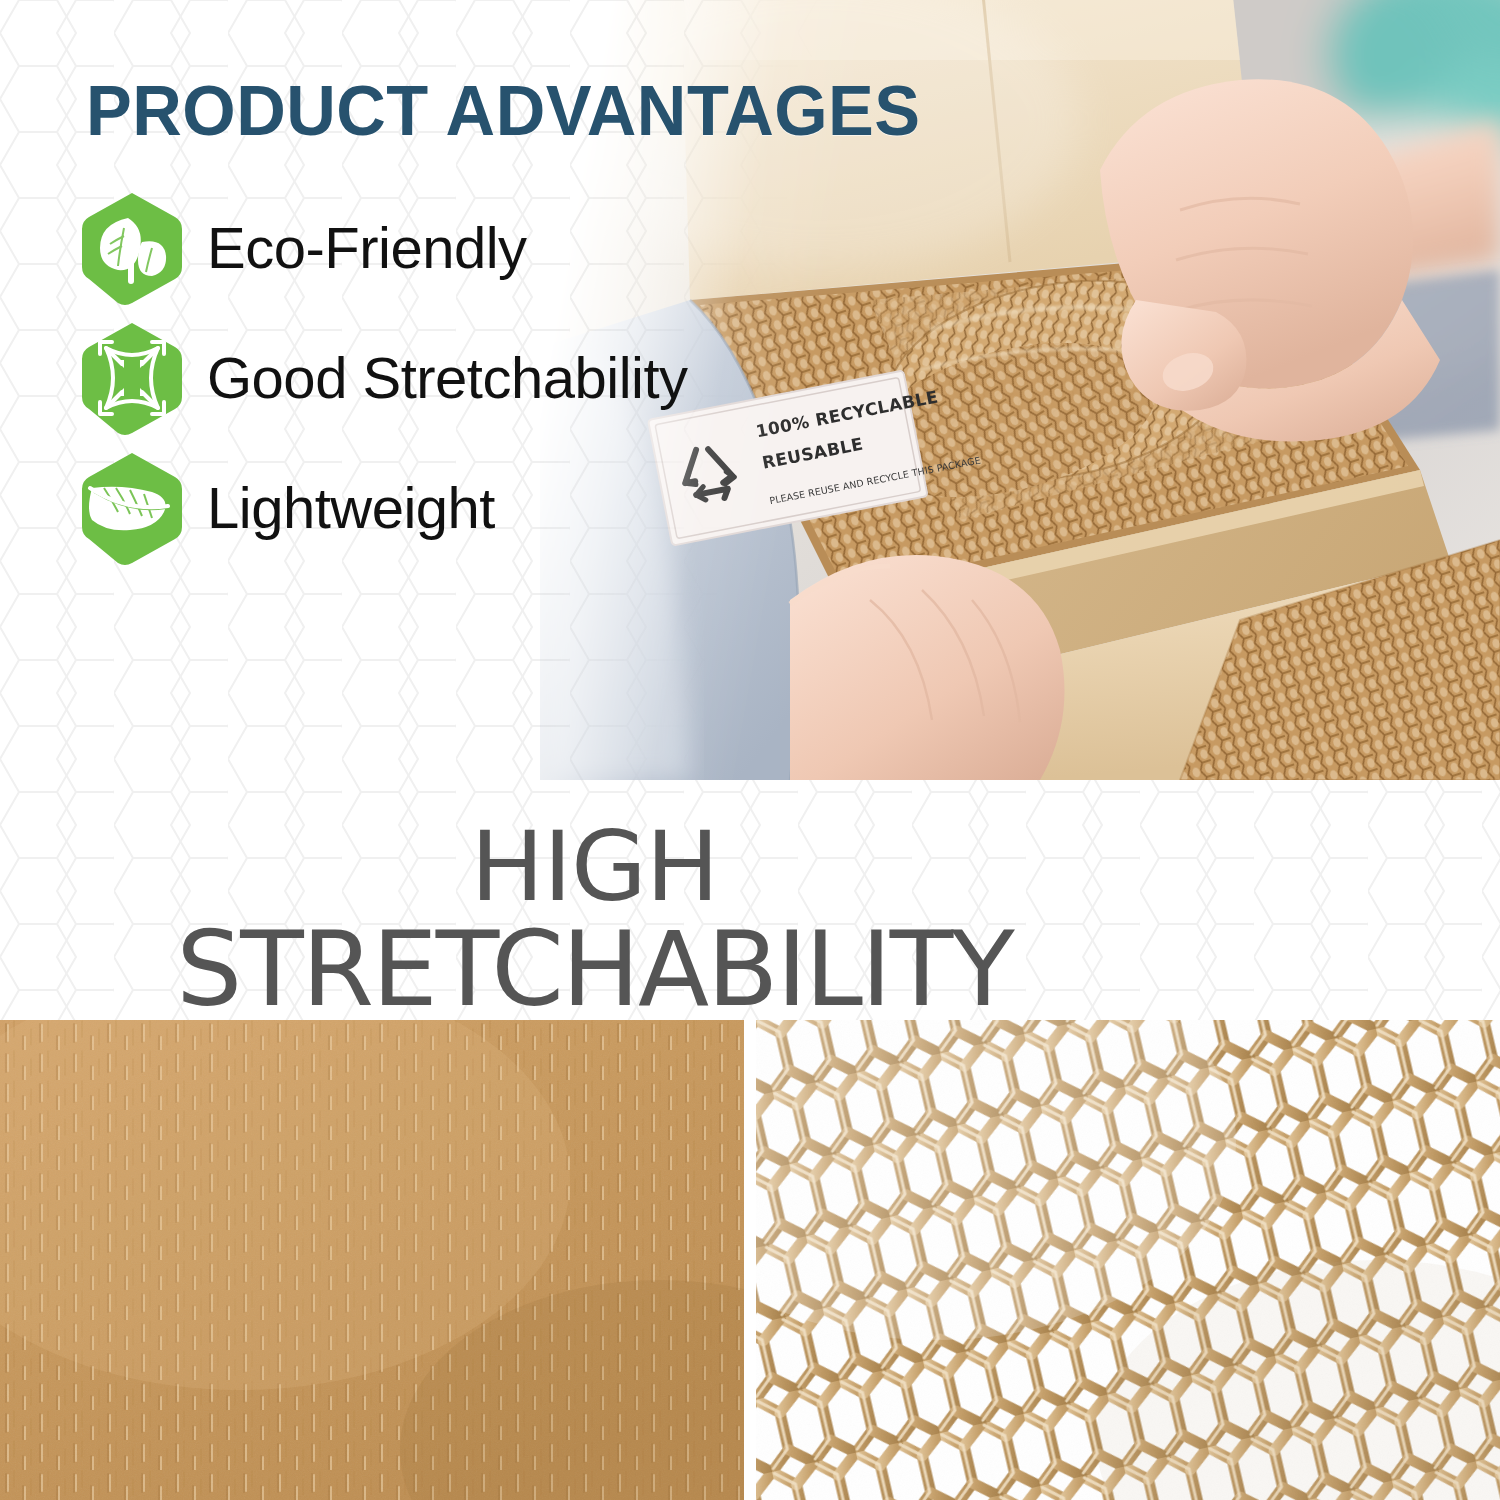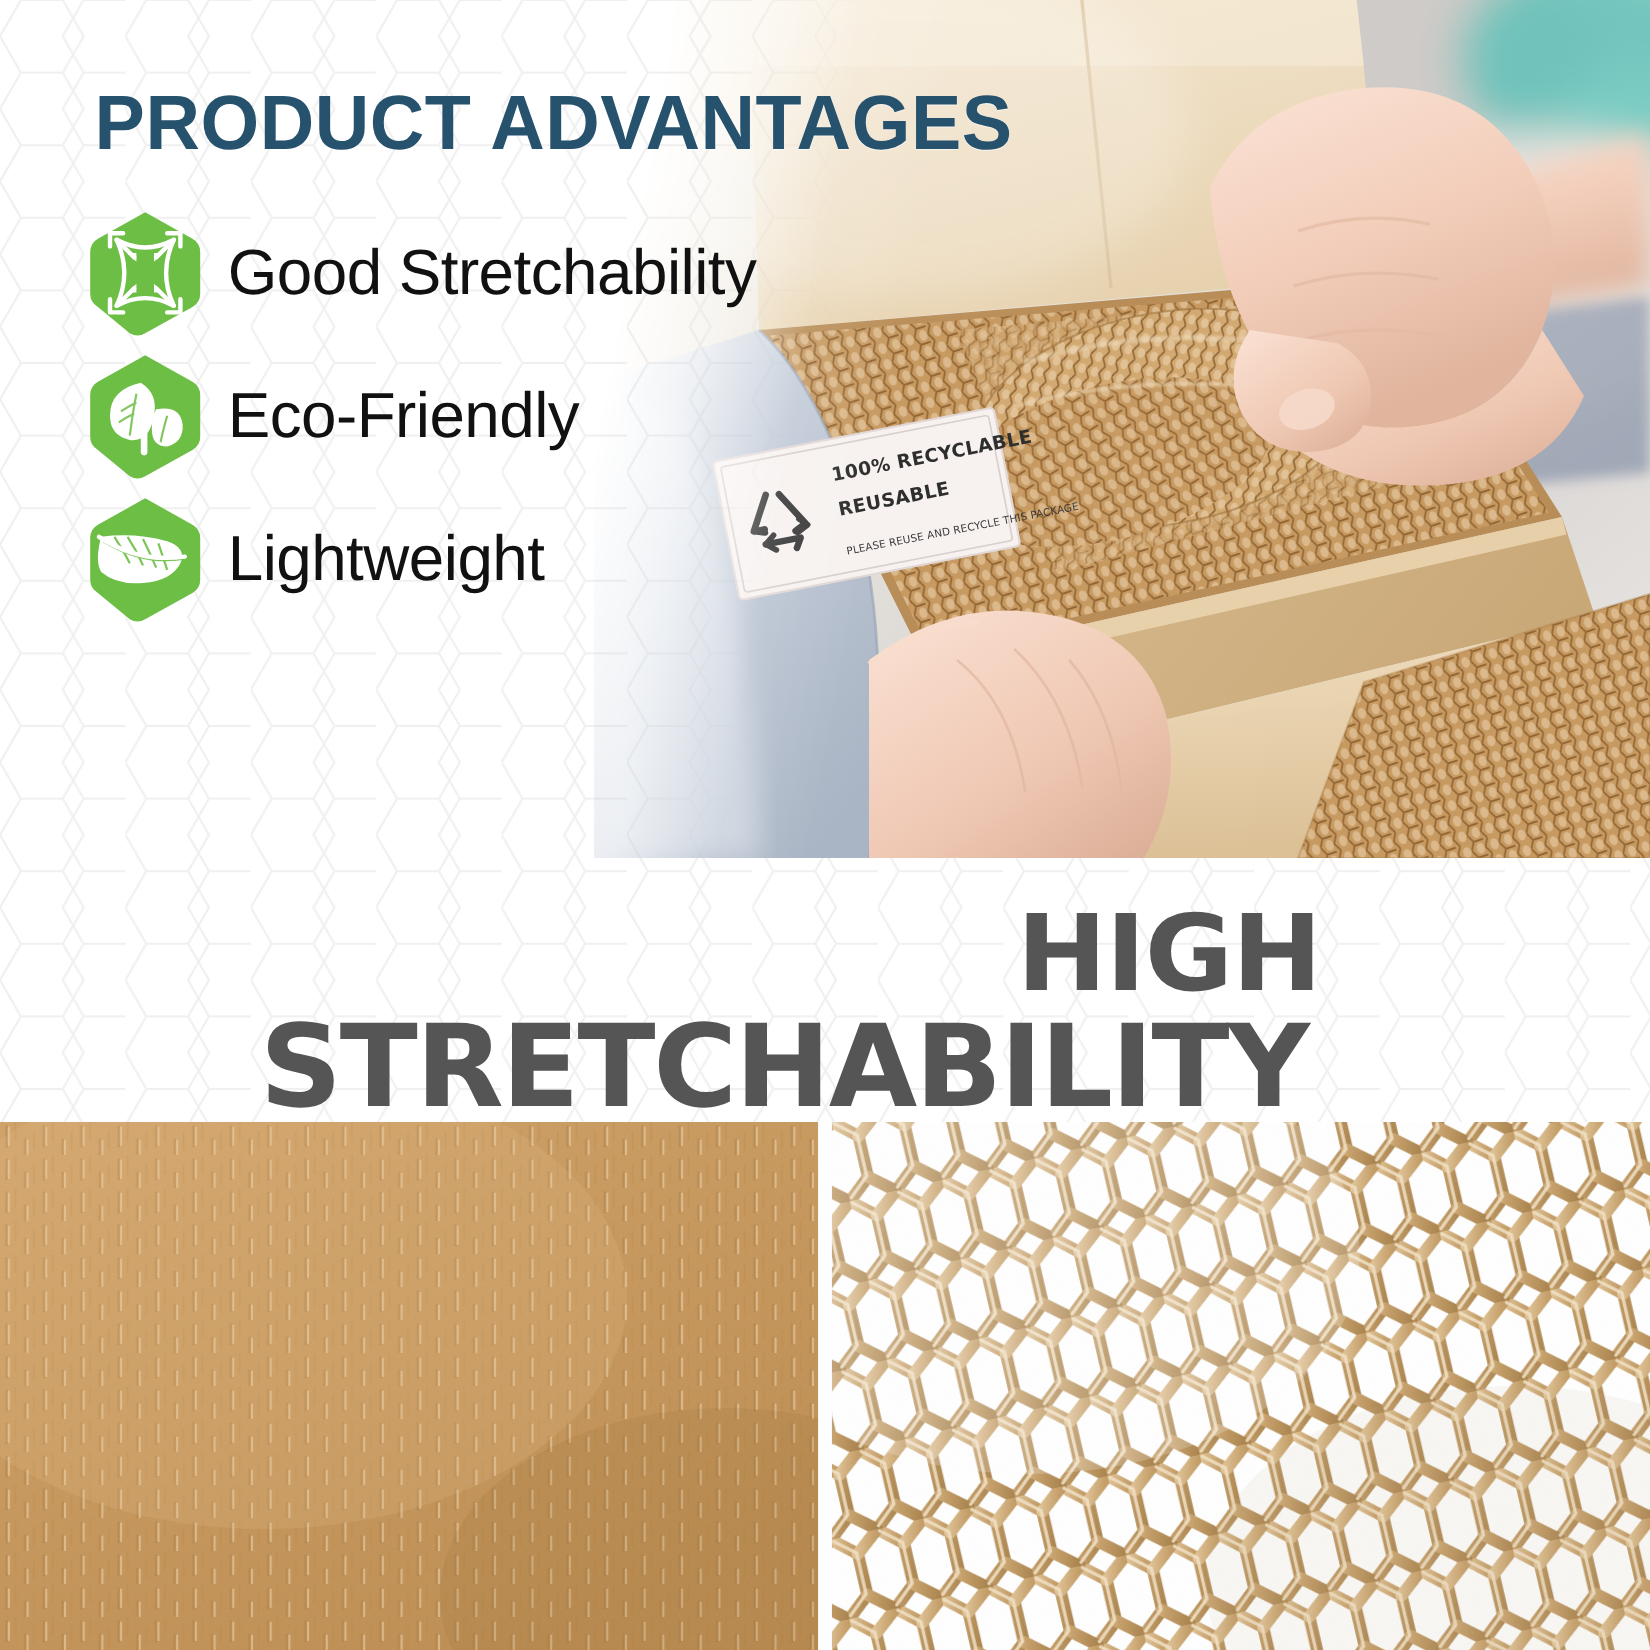--- a/index.html
+++ b/index.html
@@ -108,23 +108,23 @@
     top: 780px;
     width: 1500px;
     height: 240px;
     overflow: hidden;
   }
   .mid-title {
     position: absolute;
     left: 0;
     top: 36px;
     width: 1189px;
-    text-align: right;
+    text-align: center;
     color: #555555;
-    font-weight: 700;
+    font-weight: 400;
     font-size: 96px;
     line-height: 102px;
     letter-spacing: -1px;
     font-family: "DejaVu Sans", sans-serif;
   }
   .mid-title .l1 { display:block; transform: scaleX(1.02); }
   .mid-title .l2 { display:block; font-size: 104px; letter-spacing: -2px; transform: scaleX(1.0); }
 
   
   .bottom-row {
@@ -351,20 +351,40 @@
     </div>
 
     <div class="page-title">PRODUCT ADVANTAGES</div>
 
     <div class="features">
 
       <div class="feature-row">
         <div class="feature-icon">
           <svg viewBox="0 0 108 116" xmlns="http://www.w3.org/2000/svg">
             <path d="M54 3 L97 27 Q104 31 104 39 L104 77 Q104 85 97 89 L54 113 Q47 117 40 113 L11 89 Q4 85 4 77 L4 39 Q4 31 11 27 Z" fill="#6DBE45"></path>
+            <g fill="#FFFFFF">
+              <path d="M50 28 Q22 34 22 58 Q22 76 40 80 Q58 82 62 58 Q66 38 50 28 Z"></path>
+              <path d="M64 52 Q86 48 88 66 Q89 82 74 86 Q60 86 60 70 Q60 58 64 52 Z"></path>
+              <rect x="50" y="66" width="6" height="28" rx="3"></rect>
+            </g>
+            <g stroke="#6DBE45" stroke-width="2" fill="none" opacity="0.85">
+              <path d="M46 38 Q42 58 40 76"></path>
+              <path d="M46 46 Q38 50 32 54"></path>
+              <path d="M44 56 Q36 60 30 64"></path>
+              <path d="M74 58 Q70 72 68 82"></path>
+            </g>
+          </svg>
+        </div>
+        <div class="feature-label">Eco-Friendly</div>
+      </div>
+
+      <div class="feature-row">
+        <div class="feature-icon">
+          <svg viewBox="0 0 108 116" xmlns="http://www.w3.org/2000/svg">
+            <path d="M54 3 L97 27 Q104 31 104 39 L104 77 Q104 85 97 89 L54 113 Q47 117 40 113 L11 89 Q4 85 4 77 L4 39 Q4 31 11 27 Z" fill="#6DBE45"></path>
 
             <path d="M28 28 Q54 42 80 28 Q66 58 80 88 Q54 74 28 88 Q42 58 28 28 Z" fill="none" stroke="#FFFFFF" stroke-width="4" stroke-linejoin="round"></path>
 
             <g stroke="#FFFFFF" stroke-width="4" fill="none" stroke-linecap="round" stroke-linejoin="round">
               <path d="M22 34 L22 22 L34 22"></path>
               <path d="M86 34 L86 22 L74 22"></path>
               <path d="M22 82 L22 94 L34 94"></path>
               <path d="M86 82 L86 94 L74 94"></path>
               <path d="M44 44 L28 28"></path>
               <path d="M64 44 L80 28"></path>
@@ -373,40 +393,20 @@
             </g>
             <g fill="#FFFFFF">
               <path d="M46 40 L38 40 L46 48 Z"></path>
               <path d="M62 40 L70 40 L62 48 Z"></path>
               <path d="M46 76 L38 76 L46 68 Z"></path>
               <path d="M62 76 L70 76 L62 68 Z"></path>
             </g>
           </svg>
         </div>
         <div class="feature-label">Good Stretchability</div>
-      </div>
-
-      <div class="feature-row">
-        <div class="feature-icon">
-          <svg viewBox="0 0 108 116" xmlns="http://www.w3.org/2000/svg">
-            <path d="M54 3 L97 27 Q104 31 104 39 L104 77 Q104 85 97 89 L54 113 Q47 117 40 113 L11 89 Q4 85 4 77 L4 39 Q4 31 11 27 Z" fill="#6DBE45"></path>
-            <g fill="#FFFFFF">
-              <path d="M50 28 Q22 34 22 58 Q22 76 40 80 Q58 82 62 58 Q66 38 50 28 Z"></path>
-              <path d="M64 52 Q86 48 88 66 Q89 82 74 86 Q60 86 60 70 Q60 58 64 52 Z"></path>
-              <rect x="50" y="66" width="6" height="28" rx="3"></rect>
-            </g>
-            <g stroke="#6DBE45" stroke-width="2" fill="none" opacity="0.85">
-              <path d="M46 38 Q42 58 40 76"></path>
-              <path d="M46 46 Q38 50 32 54"></path>
-              <path d="M44 56 Q36 60 30 64"></path>
-              <path d="M74 58 Q70 72 68 82"></path>
-            </g>
-          </svg>
-        </div>
-        <div class="feature-label">Eco-Friendly</div>
       </div>
 
 
       <div class="feature-row">
         <div class="feature-icon">
           <svg viewBox="0 0 108 116" xmlns="http://www.w3.org/2000/svg">
             <path d="M54 3 L97 27 Q104 31 104 39 L104 77 Q104 85 97 89 L54 113 Q47 117 40 113 L11 89 Q4 85 4 77 L4 39 Q4 31 11 27 Z" fill="#6DBE45"></path>
             <g fill="#FFFFFF">
               <path d="M14 38 Q44 34 74 42 Q92 48 86 62 Q78 78 52 80 Q28 82 14 70 Q8 60 14 38 Z"></path>
               <path d="M12 40 Q54 64 92 58 L92 62 Q52 72 12 46 Z" fill="#6DBE45" opacity="0.0"></path>

